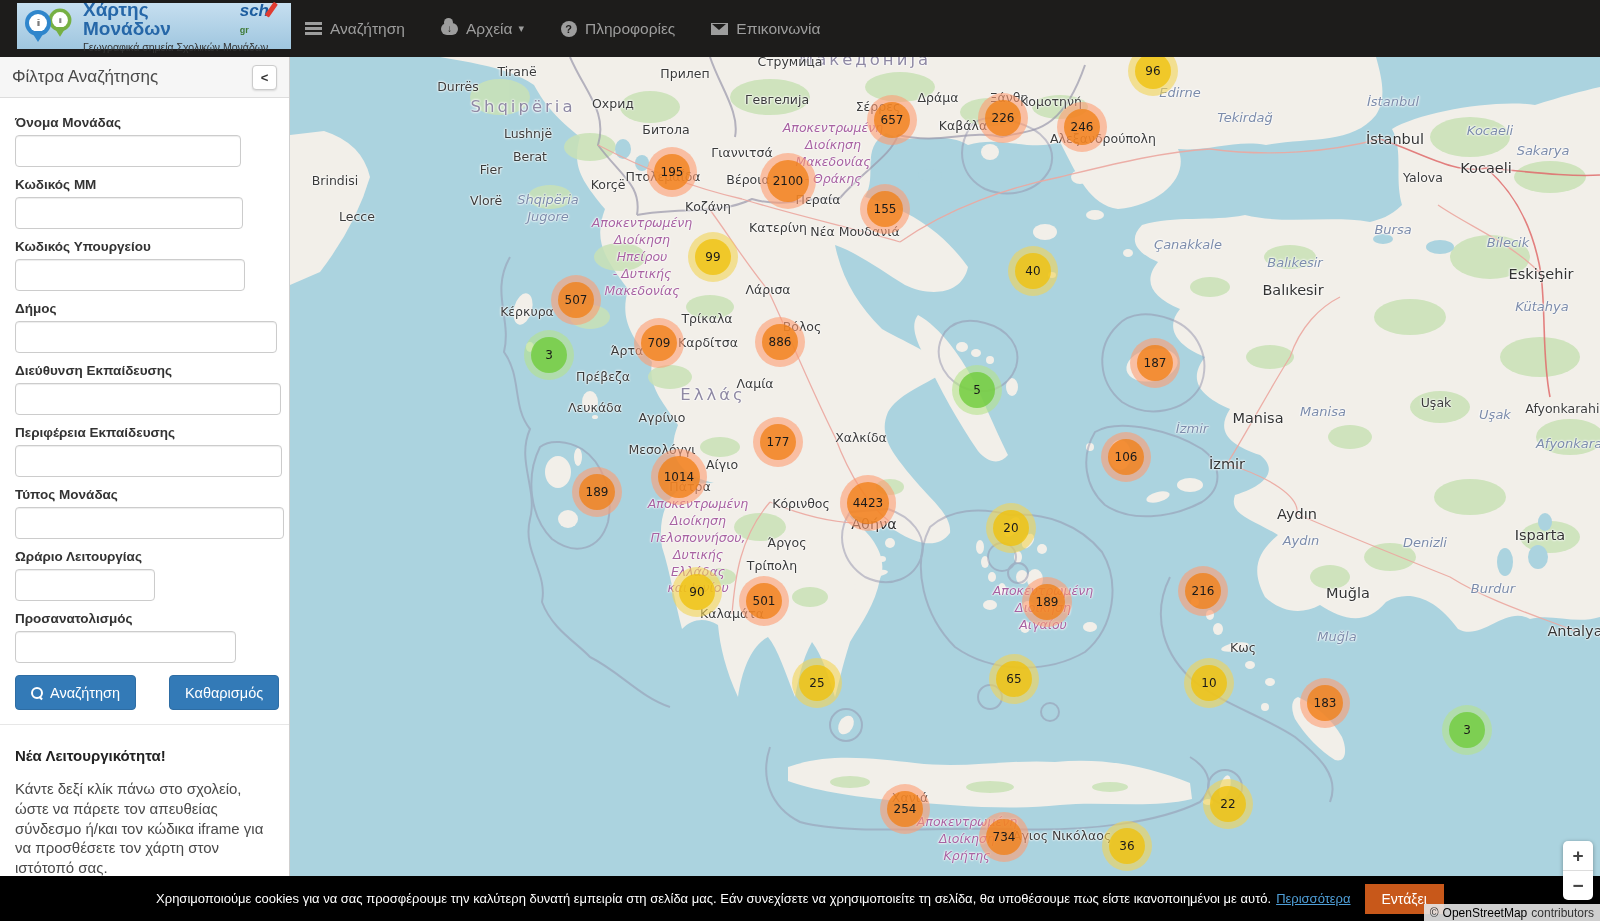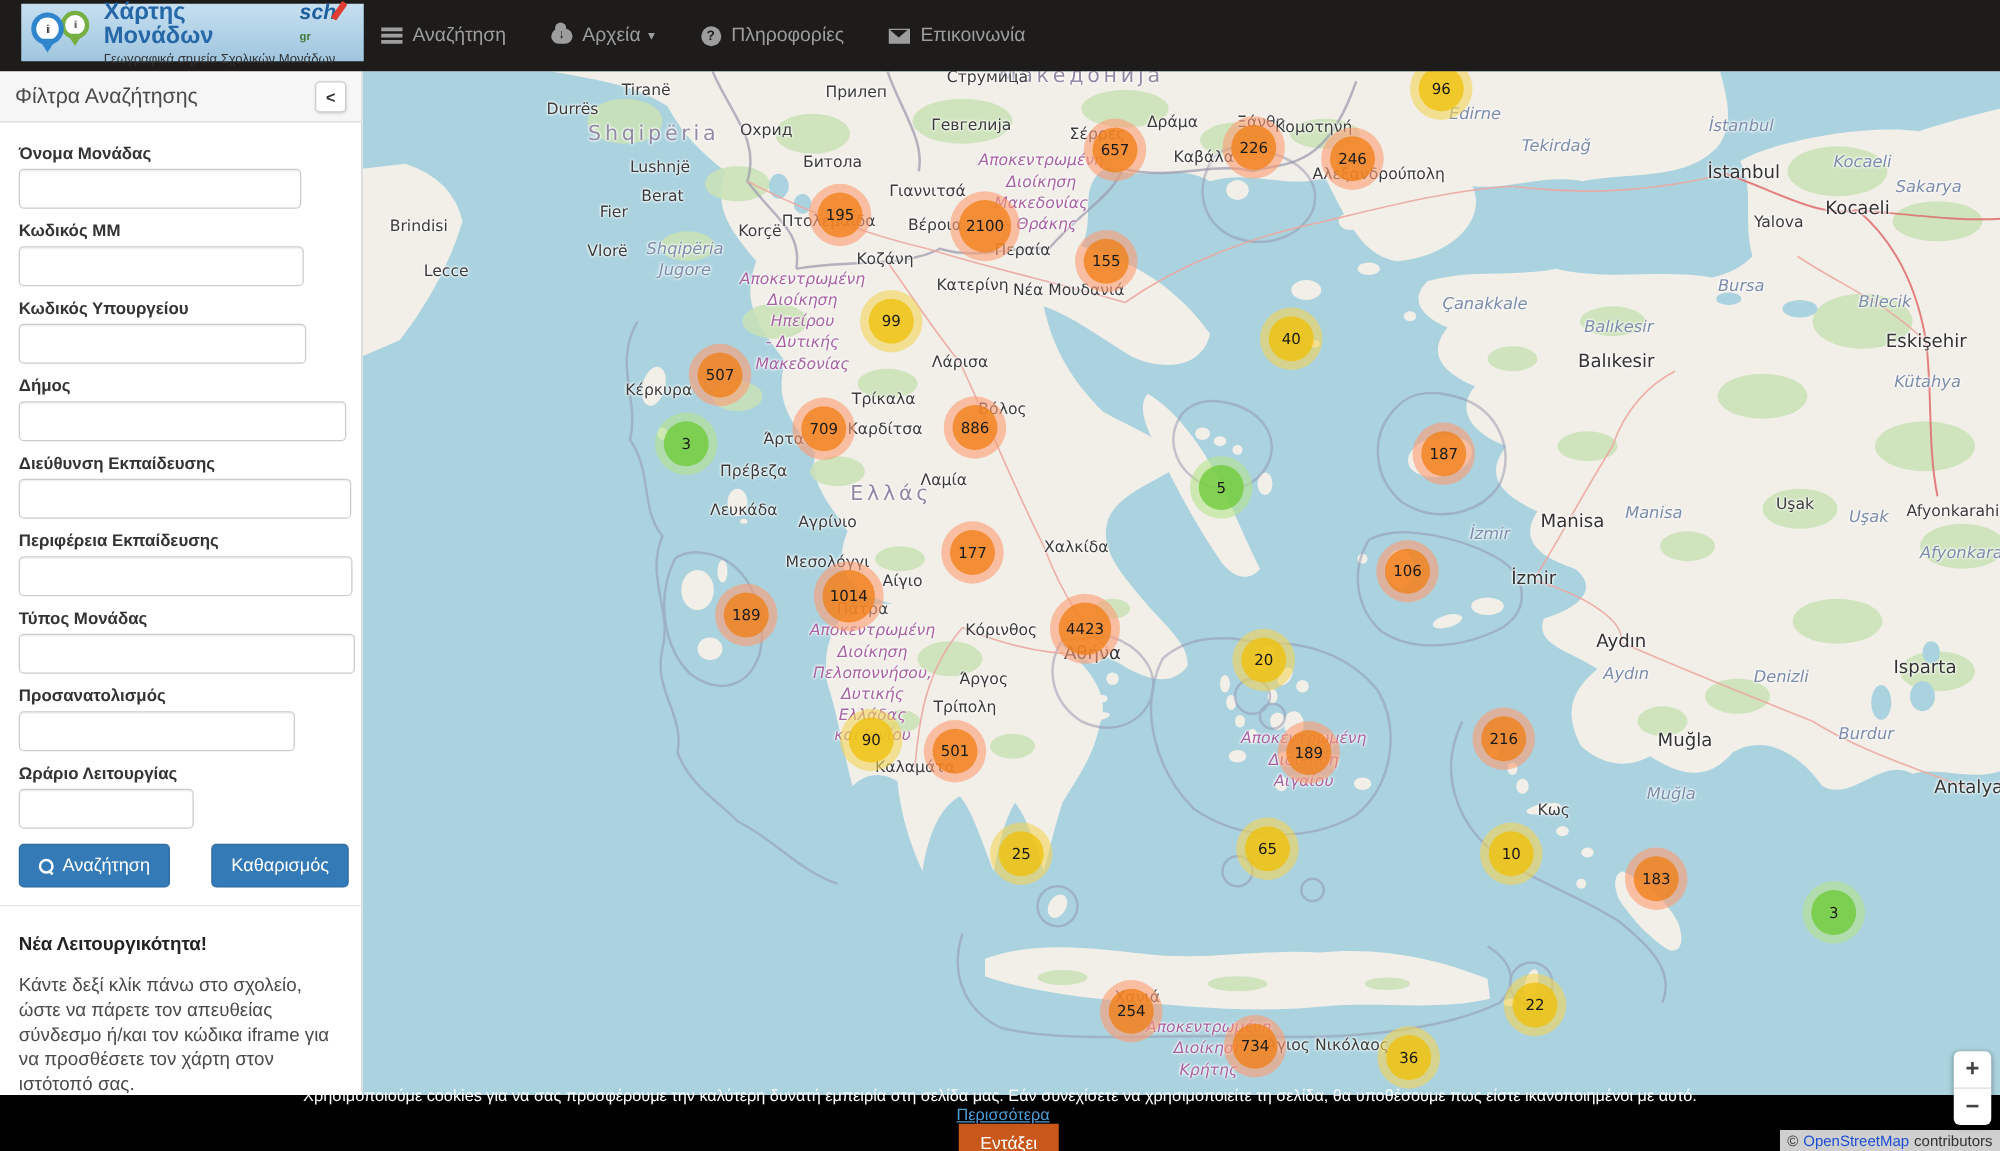--- a/index.html
+++ b/index.html
@@ -78,31 +78,31 @@
   .ring{width:50px;height:50px;}
   .core{width:36px;height:36px;display:flex;align-items:center;justify-content:center;
     font-family:"DejaVu Sans",sans-serif;font-size:12px;color:#1a1a1a;}
   .cluster.xl .ring{width:56px;height:56px;}
   .cluster.xl .core{width:42px;height:42px;}
   .small  .ring{background:rgba(181,226,140,.6);} .small  .core{background:rgba(110,204,57,.78);}
   .medium .ring{background:rgba(241,211,87,.6);}  .medium .core{background:rgba(240,194,12,.78);}
   .large  .ring{background:rgba(253,156,115,.6);} .large  .core{background:rgba(241,128,23,.78);}
   
   .cookie-bar{position:absolute;left:0;right:0;bottom:0;height:45px;background:#000;z-index:55;
-    display:flex;align-items:center;justify-content:center;color:#fff;font-size:13px;flex-direction:column;}
+    display:flex;align-items:center;justify-content:center;color:#fff;font-size:13px;}
   .cookie-bar a{color:#4f9fd8;text-decoration:underline;margin-left:5px;cursor:pointer;}
   .cookie-btn{background:#c8581a;color:#fff;border:none;font-size:14px;padding:7px 17px;margin-left:14px;cursor:pointer;font-family:inherit;}
   .zoomctl{position:absolute;right:7px;top:841px;width:30px;background:#fff;border-radius:5px;
     box-shadow:0 1px 4px rgba(0,0,0,.35);z-index:60;overflow:hidden;}
   .zoomctl div{height:29px;display:flex;align-items:center;justify-content:center;
     font-size:19px;font-weight:bold;color:#444;cursor:pointer;}
   .zoomctl div+div{border-top:1px solid #ddd;}
   .attribution{position:absolute;right:0;bottom:0;height:17px;background:rgba(230,230,230,.9);z-index:58;
     display:flex;align-items:center;padding:0 6px;font-size:12px;color:#333;gap:4px;}
-  .attribution a{color:#1d4ed8;text-decoration:none;cursor:pointer;}
+  .attribution a{color:#000000;text-decoration:none;cursor:pointer;}
 </style>
 </head>
 <body>
 
 <div class="map">
   <svg width="1310" height="864" viewBox="0 0 1310 864">
 
     <g fill="#f2efe9" stroke="none">
       <path d="M0,78 L34,74 Q72,86 80,120 Q66,168 30,215 L0,228 Z"></path>
       <path d="M150,0 L1086,0 C1093,25 1096,42 1086,58 C1062,88 1018,80 976,88 C946,82 916,95 888,92 C900,118 872,148 828,152 C800,148 788,120 770,85 C740,95 710,78 678,88 C650,72 622,90 596,76 C570,92 588,118 575,140 C610,150 648,168 678,210 C672,238 640,240 615,228 C592,214 568,196 545,188 C552,222 568,248 592,272 C620,288 650,298 655,315 C630,330 608,338 598,355 C588,378 602,396 622,420 C640,442 662,458 660,476 C648,492 628,488 606,474 C585,462 566,458 552,458 C540,444 505,436 468,432 C438,430 415,426 398,416 C382,402 380,388 388,368 C372,344 358,330 362,305 C340,278 330,262 338,232 C312,198 304,182 315,152 C290,122 282,108 290,80 C268,62 256,50 244,28 C220,12 195,8 150,0 Z"></path>
@@ -654,26 +654,26 @@
       </div>
     <div class="fgroup">
         <label>Περιφέρεια Εκπαίδευσης</label>
       <input class="w-f" value="" style="">
       </div>
     <div class="fgroup">
         <label>Τύπος Μονάδας</label>
       <input class="w-g" value="" style="">
       </div>
     <div class="fgroup">
+        <label>Ωράριο Λειτουργίας</label>
+      <input class="w-i" value="" style="">
+      </div>
+    <div class="fgroup">
         <label>Προσανατολισμός</label>
       <input class="w-h" value="" style="">
-      </div>
-    <div class="fgroup">
-        <label>Ωράριο Λειτουργίας</label>
-      <input class="w-i" value="" style="">
       </div>
     <div class="btn-row">
       <button class="btn">
           <span class="mag"></span>
           <span>Αναζήτηση</span>
         </button>
       <button class="btn">
           <span>Καθαρισμός</span>
         </button>
     </div>

